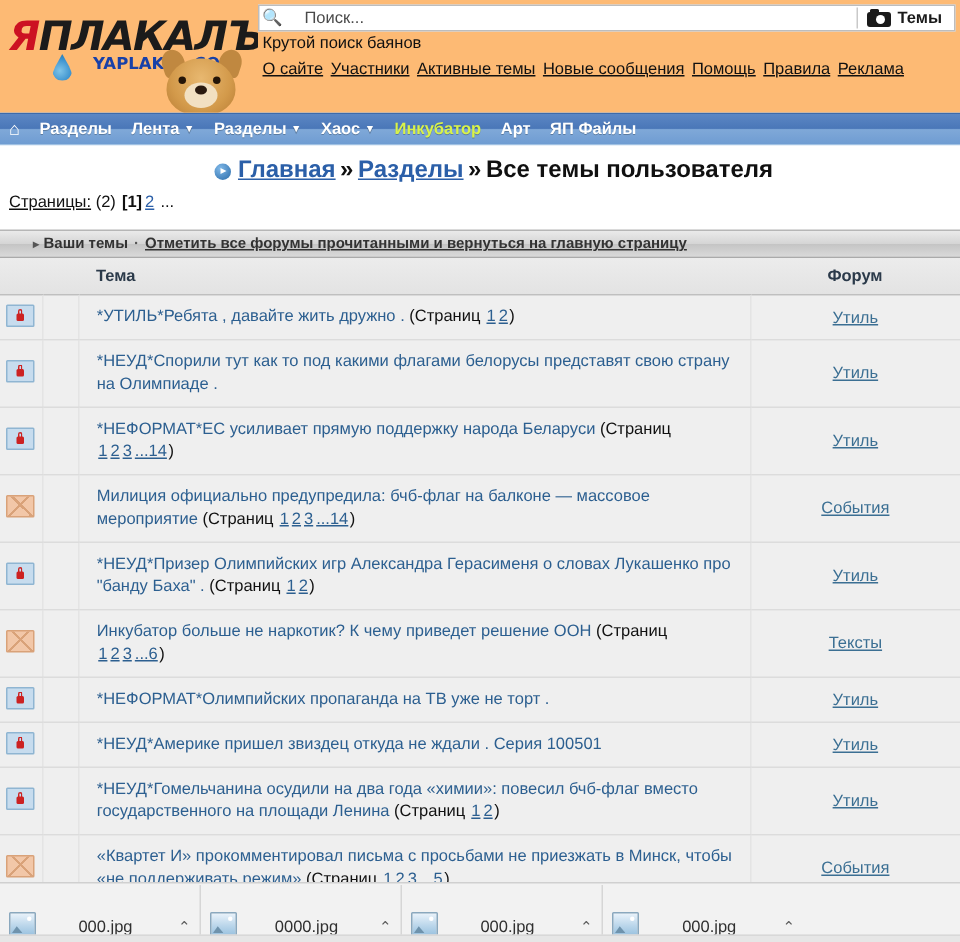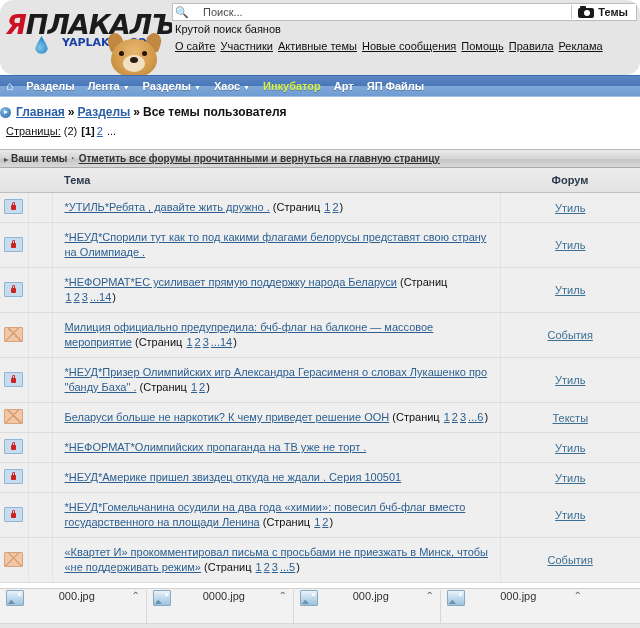--- a/index.html
+++ b/index.html
@@ -18,23 +18,22 @@
     position: relative;
     width: 640px;
     height: 628px;
     background: #ffffff;
   }
 
   
   .header {
     position: relative;
     height: 75px;
-    background: #e5e5e5;
+    background: #fdba74;
     overflow: hidden;
-    border-radius: 14px;
   }
   .logo-zone {
     position: absolute;
     left: 0;
     top: 0;
     width: 172px;
     height: 75px;
     overflow: hidden;
   }
   .logo-text {
@@ -259,26 +258,27 @@
     margin-right: 13px;
     cursor: pointer;
   }
 
   
   .content {
     padding: 0;
     background: #ffffff;
   }
   .breadcrumb {
-    padding: 8px 0 0 0;
-    font-size: 12px;
+    padding: 8px 0 0 18px;
+    font-size: 16px;
     color: #101010;
     font-weight: bold;
     display: flex;
     align-items: center;
+    justify-content: center;
   }
   .bc-bullet {
     display: inline-block;
     width: 11px;
     height: 11px;
     border-radius: 50%;
     background: radial-gradient(circle at 35% 30%, #7fb8e8, #2a6aa8);
     margin-right: 5px;
     position: relative;
     flex: 0 0 11px;
@@ -322,21 +322,21 @@
   }
 
   
   .panel {
     margin: 6px 0 0 0;
     border-top: 1px solid #b6b6b6;
   }
   .panel-bar {
     background: linear-gradient(to bottom, #eaeaea 0%, #d5d5d5 50%, #c4c4c4 51%, #d9d9d9 100%);
     border-bottom: 1px solid #aaaaaa;
-    padding: 3px 4px;
+    padding: 3px 22px;
     font-size: 10px;
     color: #333333;
     font-weight: bold;
     white-space: nowrap;
   }
   .panel-bar .arrow { color: #555; margin-right: 3px; font-size: 8px; }
   .panel-bar .dot { margin: 0 4px; color: #555; }
   .panel-bar a {
     color: #333333;
     text-decoration: underline;
@@ -382,21 +382,20 @@
     font-size: 11px;
     color: #111;
     border-right: 1px solid #e4e4e4;
   }
   table.topics td.c-forum {
     text-align: center;
     font-size: 11px;
   }
   td.c-theme a.title {
     color: #2c5f90;
-    text-decoration: underline;
     cursor: pointer;
   }
   td.c-theme .pages {
     color: #111;
   }
   td.c-theme .pages a {
     color: #2c5f90;
     text-decoration: underline;
     cursor: pointer;
     margin: 0 1px;
@@ -458,23 +457,23 @@
     width: 640px;
     height: 40px;
     background: #f2f2f2;
     border-top: 1px solid #d0d0d0;
     display: flex;
     align-items: stretch;
     box-sizing: border-box;
   }
   .dl-item {
     flex: 0 0 auto;
-    width: 147px;
+    width: 134px;
     display: flex;
-    align-items: flex-start;
+    align-items: flex-end;
     border-right: 1px solid #d6d6d6;
     box-sizing: border-box;
     padding: 0 6px;
     cursor: pointer;
     height: 34px;
     margin-top: 1px;
   }
   .dl-item:last-child { border-right: none; }
   .dl-thumb {
     flex: 0 0 auto;
@@ -637,21 +636,21 @@
             </tr>
             <tr>
               <td class="c-icon"><span class="ricon locked"></span></td>
               <td class="c-gap"></td>
               <td class="c-theme"><a class="title">*НЕУД*Призер Олимпийских игр Александра Герасименя о словах Лукашенко про "банду Баха" .</a><span class="pages"> (Страниц <a>1</a><a>2</a>)</span></td>
               <td class="c-forum"><a>Утиль</a></td>
             </tr>
             <tr>
               <td class="c-icon"><span class="ricon open"></span></td>
               <td class="c-gap"></td>
-              <td class="c-theme"><a class="title">Беларуси больше не наркотик? К чему приведет решение ООН</a><span class="pages"> (Страниц <a>1</a><a>2</a><a>3</a><a>...6</a>)</span></td>
+              <td class="c-theme"><a class="title">Инкубатор больше не наркотик? К чему приведет решение ООН</a><span class="pages"> (Страниц <a>1</a><a>2</a><a>3</a><a>...6</a>)</span></td>
               <td class="c-forum"><a>Тексты</a></td>
             </tr>
             <tr>
               <td class="c-icon"><span class="ricon locked"></span></td>
               <td class="c-gap"></td>
               <td class="c-theme"><a class="title">*НЕФОРМАТ*Олимпийских пропаганда на ТВ уже не торт .</a></td>
               <td class="c-forum"><a>Утиль</a></td>
             </tr>
             <tr>
               <td class="c-icon"><span class="ricon locked"></span></td>

